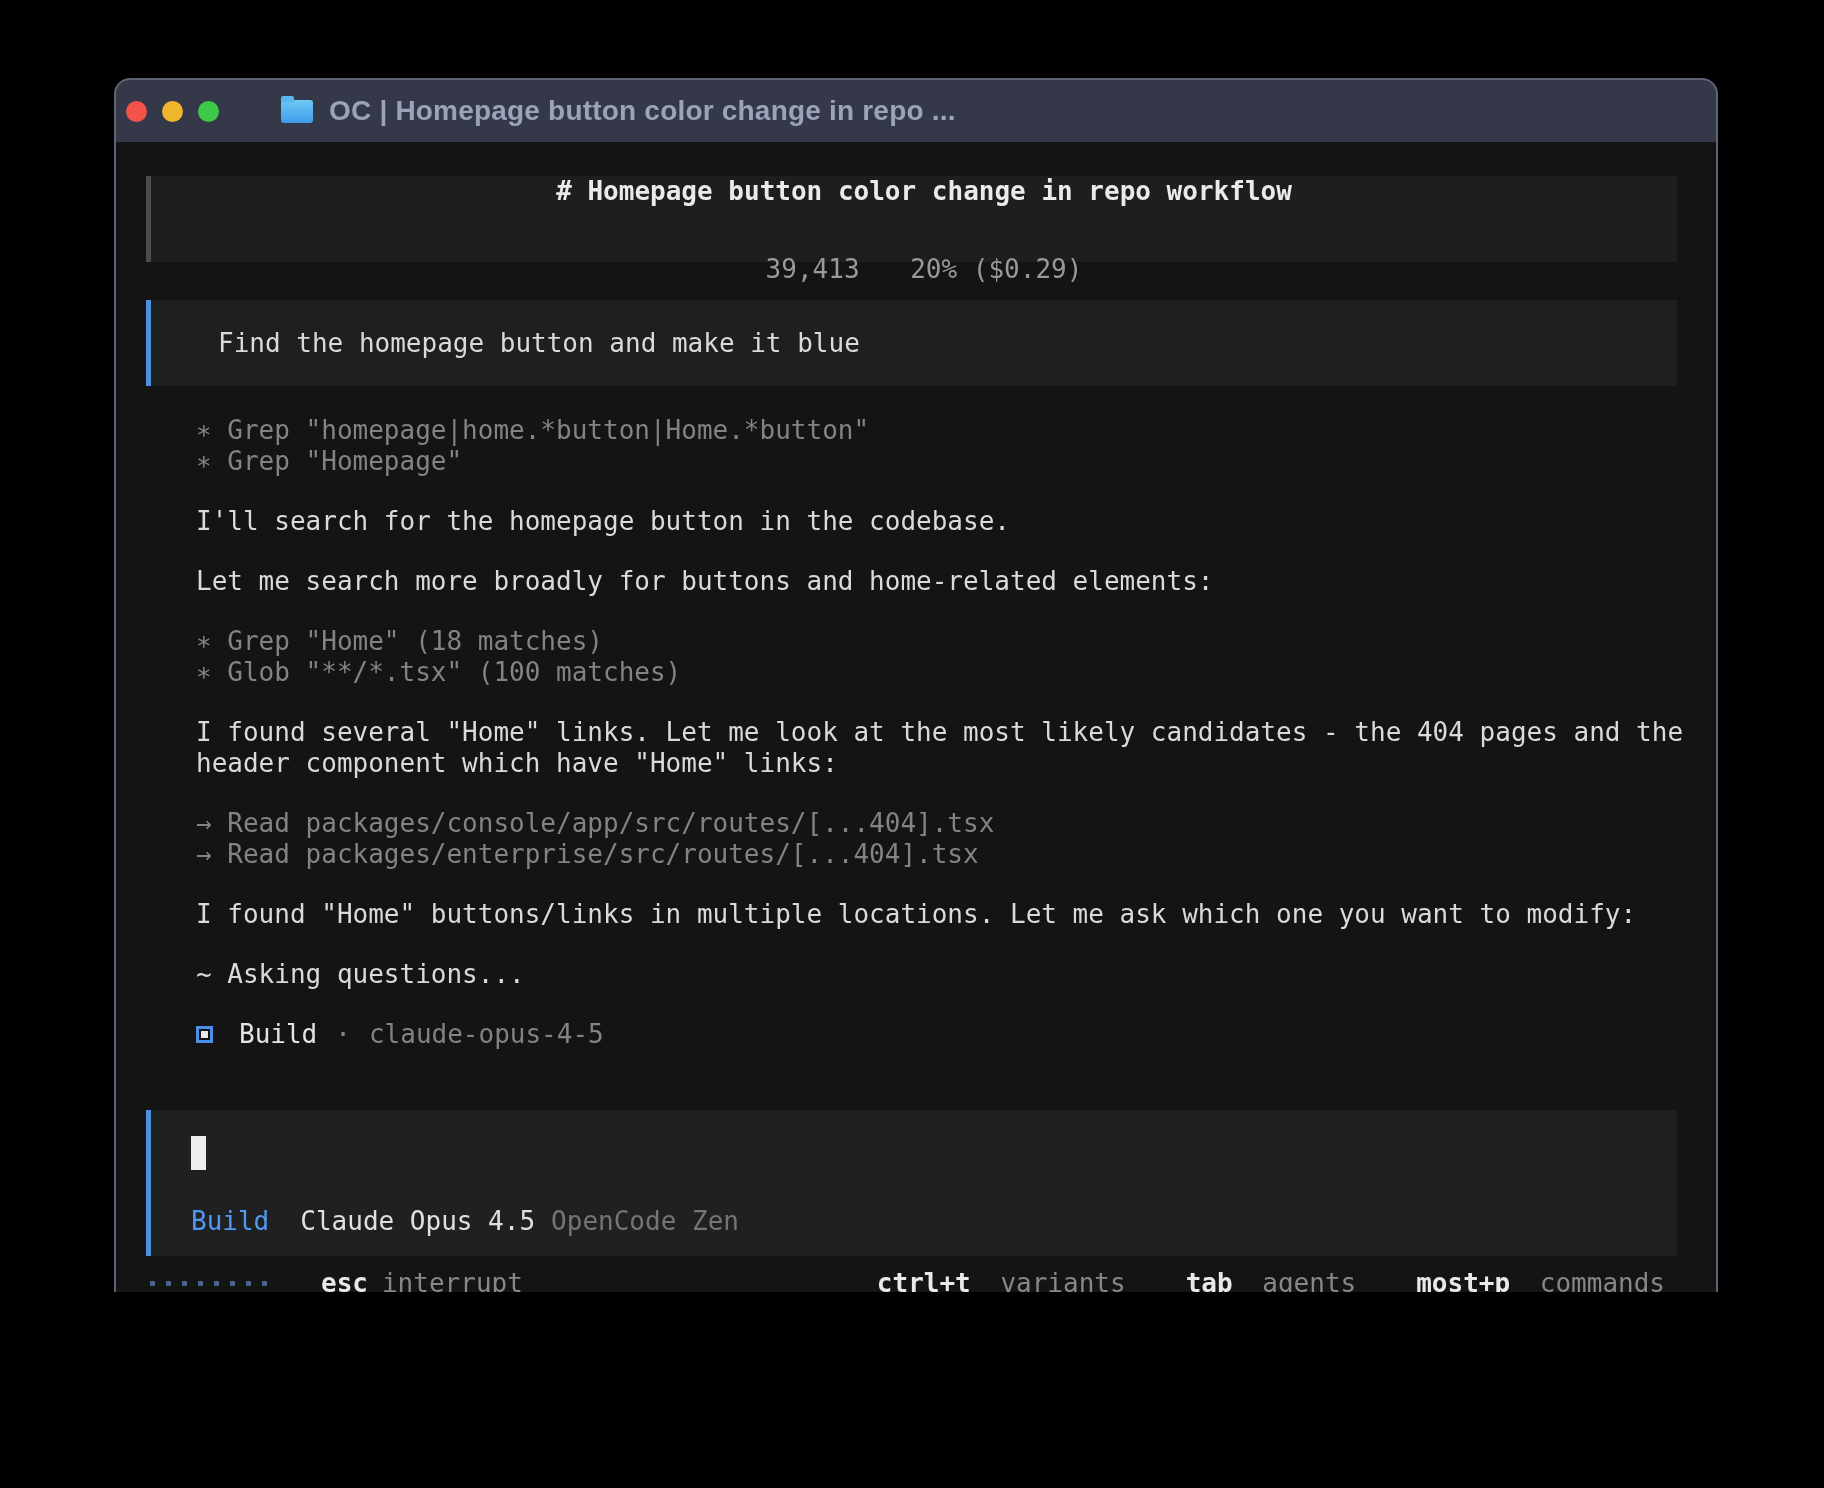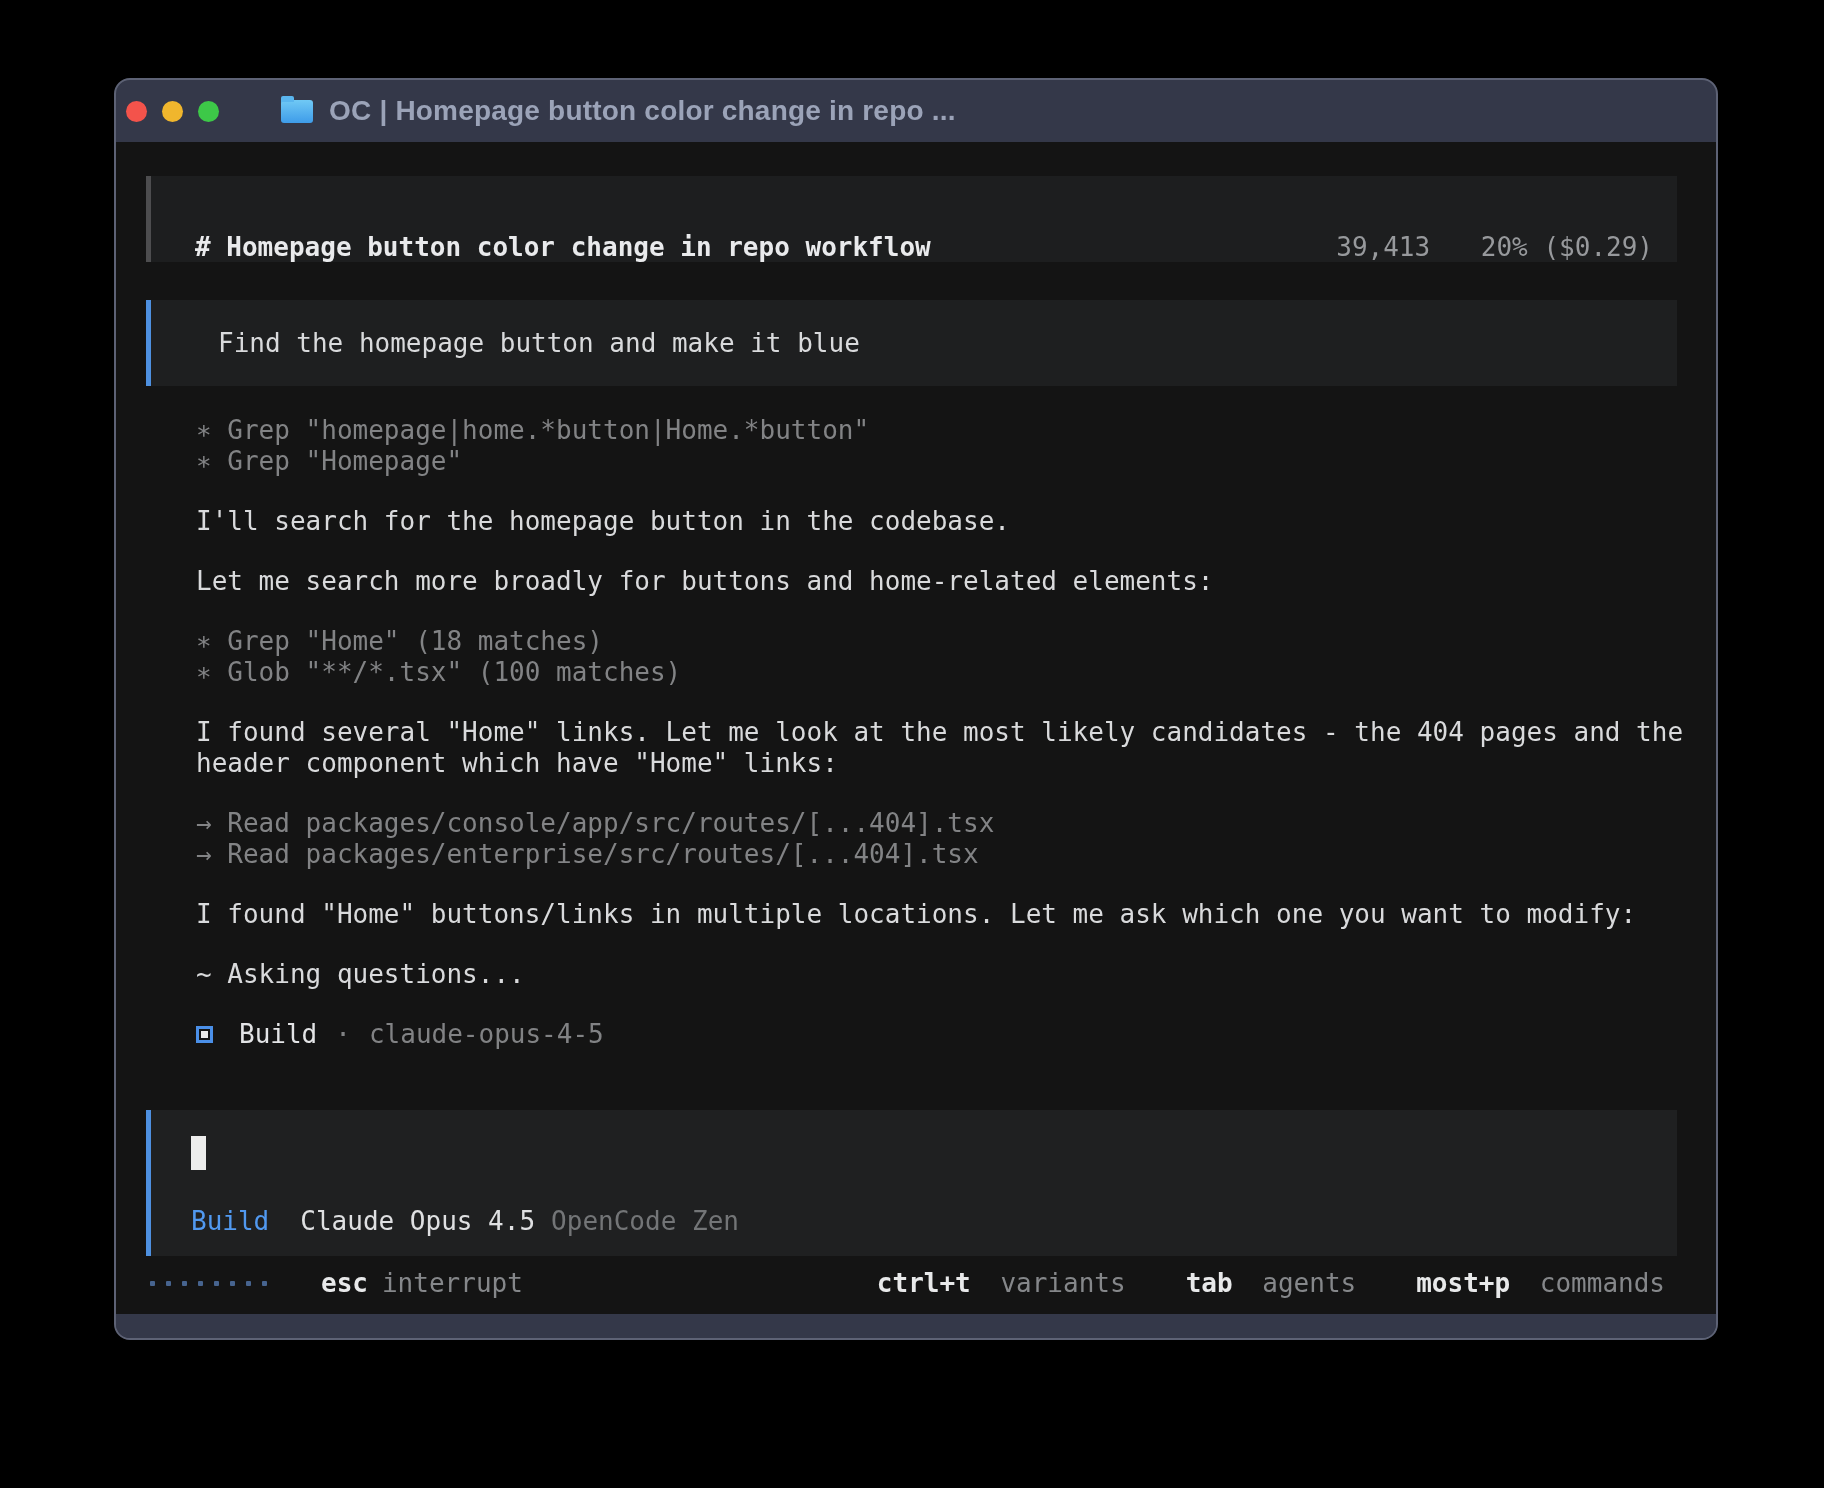--- a/index.html
+++ b/index.html
@@ -1,18 +1,18 @@
 <!DOCTYPE html>
 <html><head>
 <meta charset="utf-8">
 <style>
   * { margin:0; padding:0; box-sizing:border-box; }
   html,body { background:#000; }
   .stage {
-    position:relative; width:1824px; height:1488px; background:#000; overflow:hidden;
+    position:relative; width:1824px; height:1292px; background:#000; overflow:hidden;
     font-family:"DejaVu Sans Mono", monospace;
   }
   
   .window {
     position:absolute; left:114px; top:78px; width:1604px; height:1262px;
     background:#343849; border:2px solid #5d6275; border-radius:16px;
     overflow:hidden; display:flex; flex-direction:column;
   }
   .titlebar {
     height:62px; flex:none; display:flex; align-items:center; padding-left:10px;
@@ -29,22 +29,22 @@
     width:13px; height:6px; border-radius:2px 2px 0 0; background:#5ab6ef; }
   .window-title { margin-left:16px; color:#9ba3b8; font-weight:700; font-size:28px; letter-spacing:.2px; }
 
   
   .term { flex:1; background:#141414; position:relative; padding:34px 0 0 30px; overflow:hidden; }
   .bottom-strip { height:24px; flex:none; background:#343849; }
 
   .block { width:1531px; background:#1d1e1f; }
   .header-block {
     height:86px; border-left:5px solid #4d4d4f;
-    display:flex; align-items:flex-end; justify-content:space-between;
-    padding:0 24px 0 44px; font-size:26px;
+    display:flex; align-items:center; justify-content:space-between;
+    padding:0 24px 0 44px; font-size:26px;flex-direction:column;
   }
   .header-title { color:#e9eaec; font-weight:700; }
   .header-stats { color:#97999c; white-space:nowrap;margin-top:48px; }
   .header-usage { margin-left:35px; }
 
   .user-block {
     margin-top:38px; height:86px; border-left:5px solid #4e90e0; background:#1e1f20;
     display:flex; align-items:center; padding-left:67px; font-size:26px; color:#d9dadc;
   }
 

